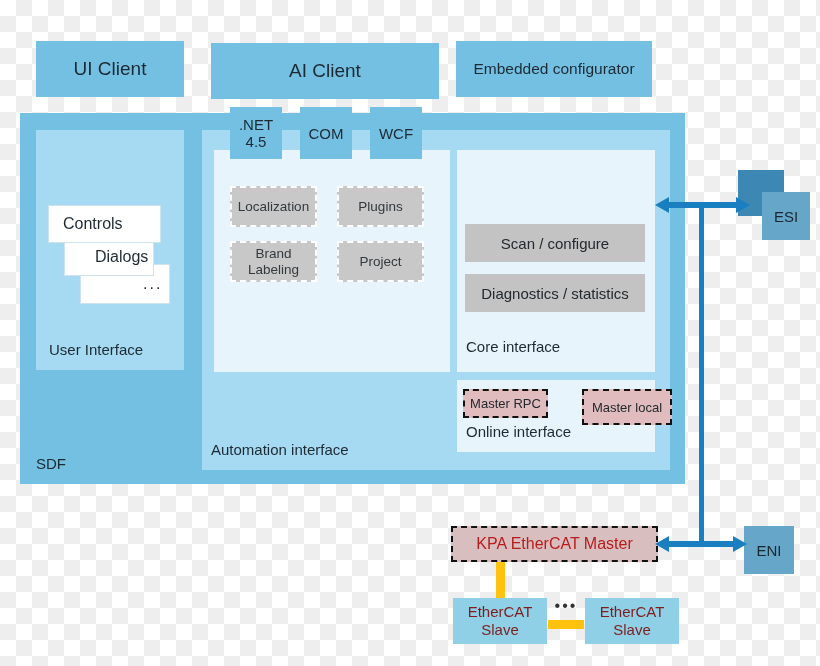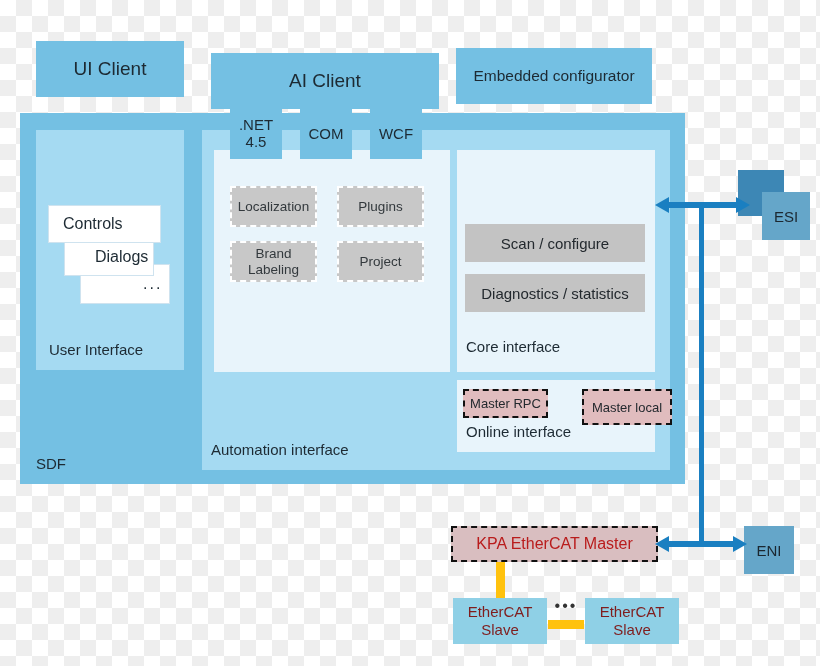--- a/index.html
+++ b/index.html
@@ -31,21 +31,21 @@
 
   
   .client-box {
     background: #74c0e3;
     display: flex;
     align-items: center;
     justify-content: center;
     font-size: 19px;
     color: #1d2a33;
   }
-  .client-box.small { font-size: 15.5px; margin-top: 7px; }
+  .client-box.small { font-size: 15.5px; }
 
   
   #sdf-container {
     background: #74c0e3;
   }
   #sdf-label {
     font-size: 15px;
     color: #1d2a33;
   }
 
@@ -156,21 +156,21 @@
 </style>
 </head>
 <body>
 
 <div id="stage">
 
   <div class="abs client-box" id="client-ui" style="left:36px; top:41px; width:148px; height:56px;">
     <span>UI Client</span>
   </div>
 
-  <div class="abs client-box" id="client-ai" style="left:211px; top:53px; width:228px; height:56px;">
+  <div class="abs client-box" id="client-ai" style="left:211px; top:43px; width:228px; height:56px;">
     <span>AI Client</span>
   </div>
 
   <div class="abs client-box small" id="client-embedded" style="left:456px; top:41px; width:196px; height:56px;">
     <span>Embedded configurator</span>
   </div>
 
   <div class="abs" id="sdf-container" style="left:20px; top:113px; width:665px; height:371px;">
     <div class="abs" id="sdf-label" style="left:16px; top:342px;">SDF</div>
   </div>

